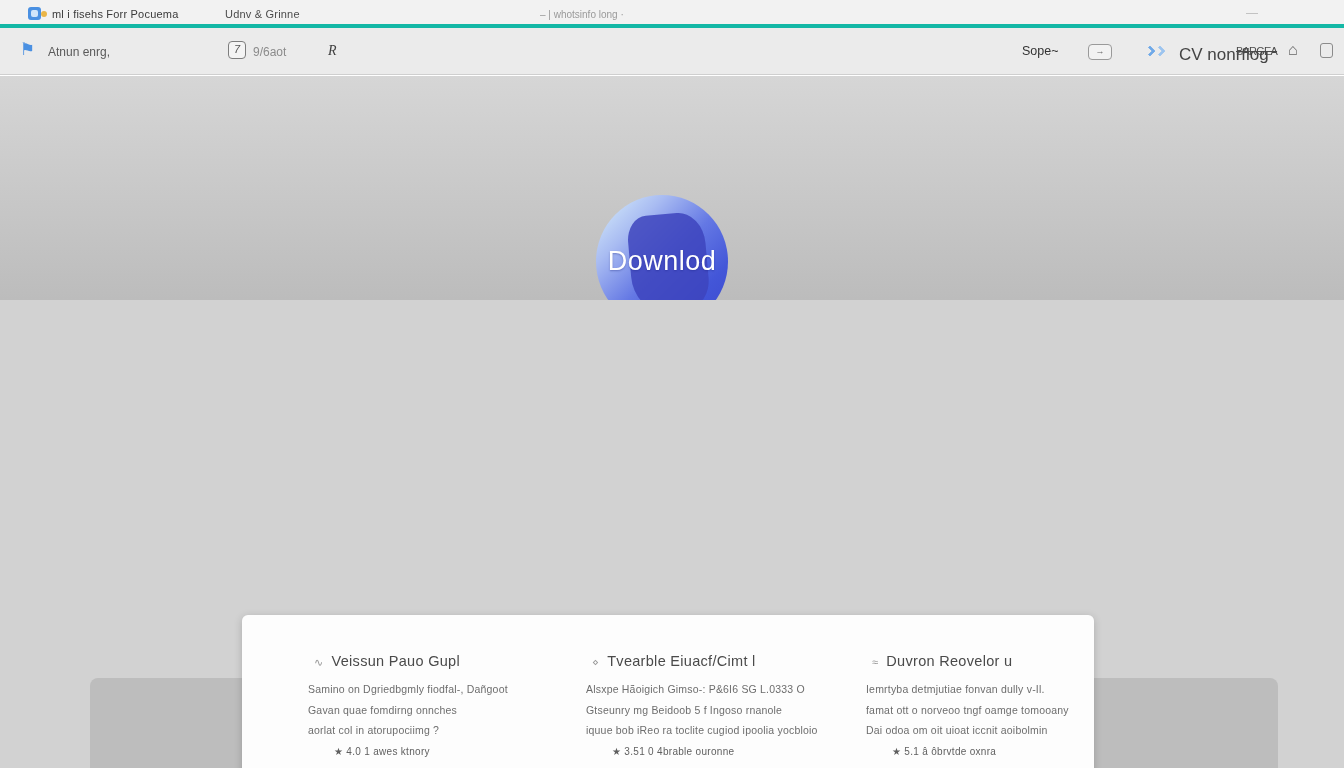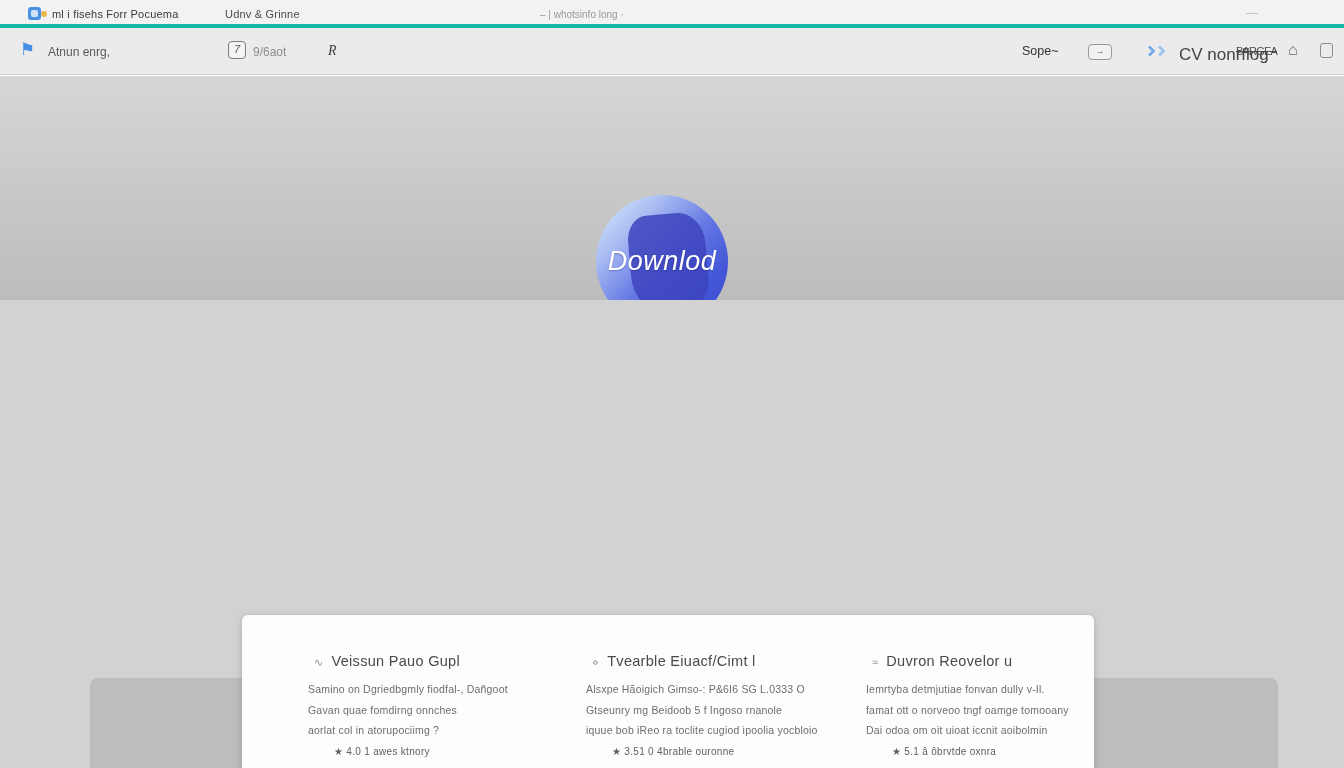--- a/index.html
+++ b/index.html
@@ -43,21 +43,21 @@
   .homeicon { position:absolute; left:1288px; top:13px; font-size:16px; color:#666; }
   .boxicon { position:absolute; left:1320px; top:15px; width:13px; height:15px;
     border:1.6px solid #8b8b8b; border-radius:3px; }
 
   
   .hero { position:absolute; left:0; top:76px; width:1344px; height:224px;
     background:linear-gradient(#d6d6d6,#bcbcbc); }
   .logo { position:absolute; left:596px; top:119px; width:132px; height:133px;
     border-radius:50%; overflow:hidden;
     background:linear-gradient(135deg,#dcf3fc 0%,#a9bcf2 26%,#6478e4 52%,#4356d8 76%,#3b49cf 100%);
-    display:flex; align-items:center; justify-content:center;font-style:italic; }
+    display:flex; align-items:center; justify-content:center; }
   .logo::before { content:""; position:absolute; left:26%; top:14%; width:58%; height:72%;
     background:#3d44bd; border-radius:26% 34% 30% 38%; transform:rotate(-5deg); opacity:.85; }
   .logo span { position:relative; z-index:2; color:#ffffff; font-size:27px;
     letter-spacing:.5px; text-shadow:0 1px 2px rgba(20,30,120,.35); }
 
   
   .lower { position:absolute; left:0; top:300px; width:1344px; height:468px; background:#d2d2d2;padding-left:28px; }
   .panel { position:absolute; left:90px; top:378px; width:1188px; height:352px;
     background:#bdbdbd; border-radius:8px; }
 

